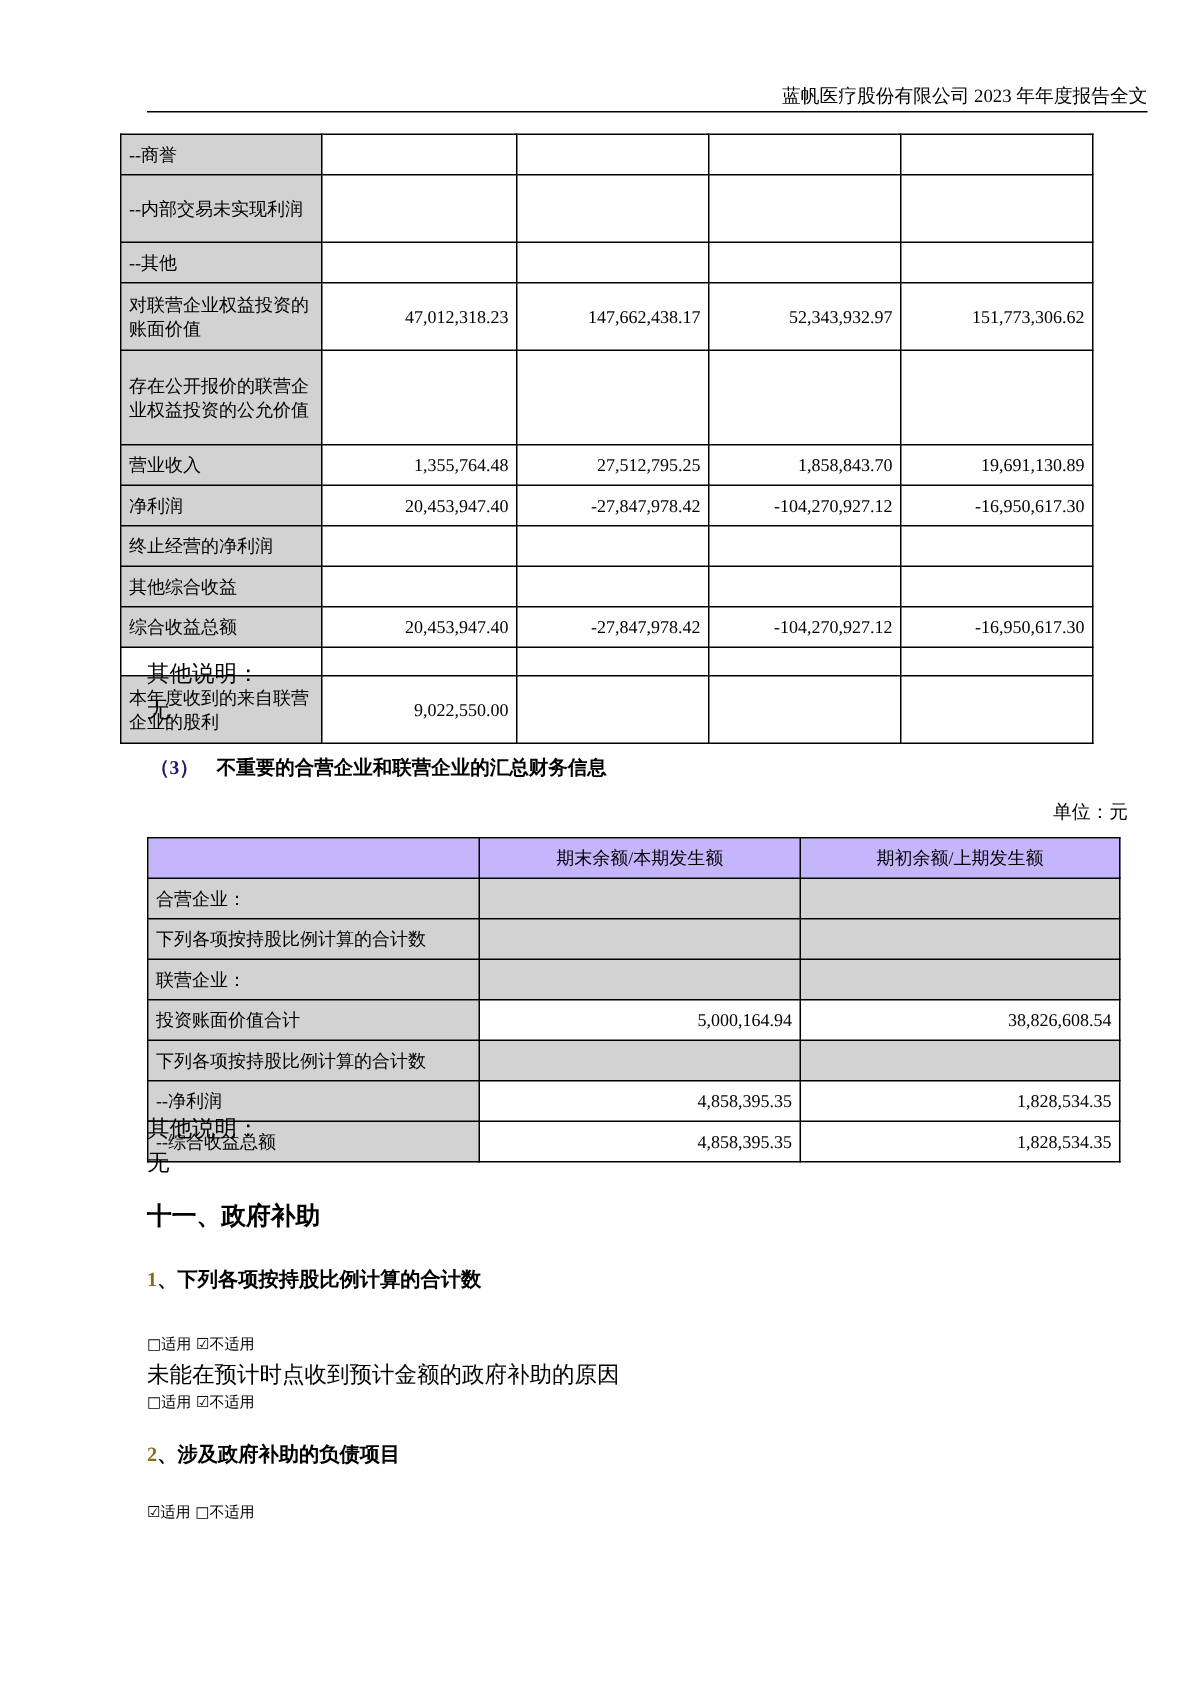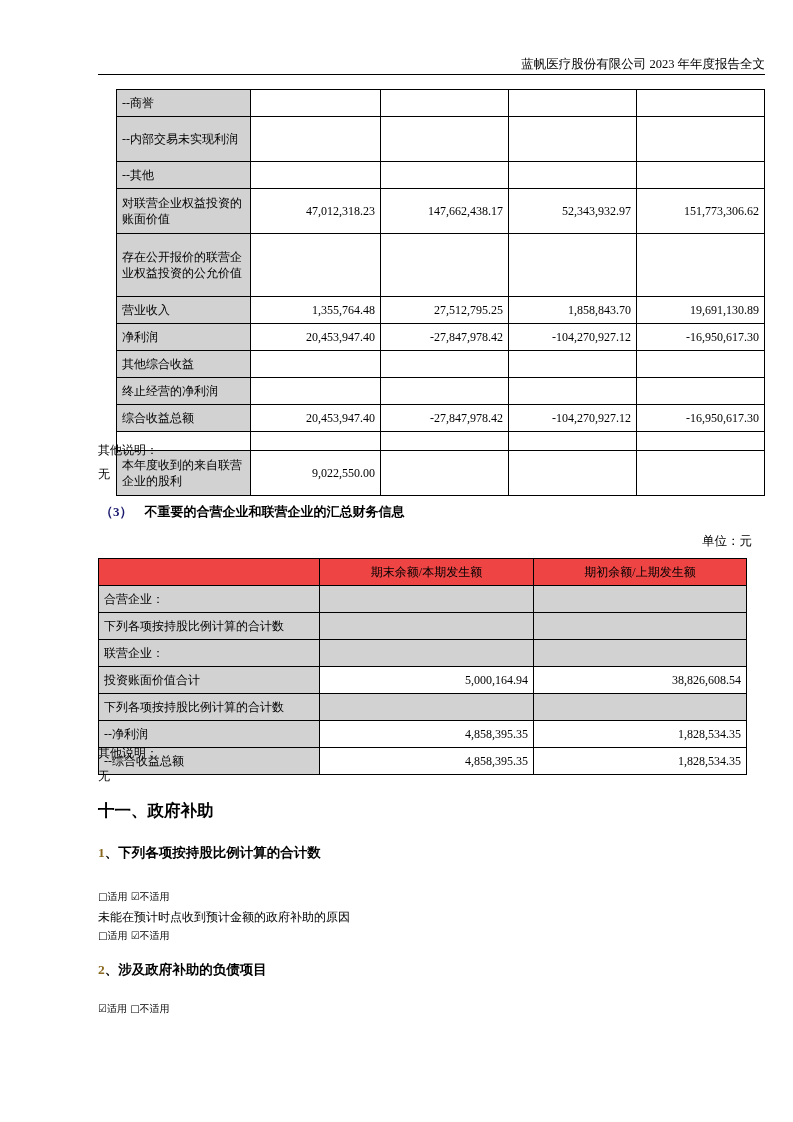--- a/index.html
+++ b/index.html
@@ -63,46 +63,46 @@
   }
   td.lbl-plain {
     background: #ffffff;
     text-align: left;
   }
   td.num {
     background: #ffffff;
     text-align: right;
   }
   td.hdr {
-    background: #ef4444;
+    background: #c4b5fd;
     text-align: center;
   }
   td.blankcell {
     background: #d2d2d2;
   }
 
   
   #table-associates {
-    left: 80px;
+    left: 44px;
     top: 89px;
     width: 648px;
     font-family: Liberation Serif, serif;
   }
 
   
   #table-immaterial {
     left: 62px;
     top: 558px;
     width: 648px;
   }
 
   
   .txt {
     position: absolute;
-    font-size: 12px;
+    font-size: 15px;
     line-height: 17px;
     white-space: nowrap;
   }
   .unit-label {
     position: absolute;
     left: 68px;
     width: 648px;
     text-align: right;
     font-size: 12.5px;
     line-height: 16px;
@@ -194,28 +194,28 @@
         <td class="num">19,691,130.89</td>
       </tr>
       <tr>
         <td class="lbl" style="height:20px">净利润</td>
         <td class="num">20,453,947.40</td>
         <td class="num">-27,847,978.42</td>
         <td class="num">-104,270,927.12</td>
         <td class="num">-16,950,617.30</td>
       </tr>
       <tr>
+        <td class="lbl" style="height:20px">终止经营的净利润</td>
+        <td class="num"></td>
+        <td class="num"></td>
+        <td class="num"></td>
+        <td class="num"></td>
+      </tr>
+      <tr>
         <td class="lbl" style="height:20px">其他综合收益</td>
-        <td class="num"></td>
-        <td class="num"></td>
-        <td class="num"></td>
-        <td class="num"></td>
-      </tr>
-      <tr>
-        <td class="lbl" style="height:20px">终止经营的净利润</td>
         <td class="num"></td>
         <td class="num"></td>
         <td class="num"></td>
         <td class="num"></td>
       </tr>
       <tr>
         <td class="lbl" style="height:20px">综合收益总额</td>
         <td class="num">20,453,947.40</td>
         <td class="num">-27,847,978.42</td>
         <td class="num">-104,270,927.12</td>

